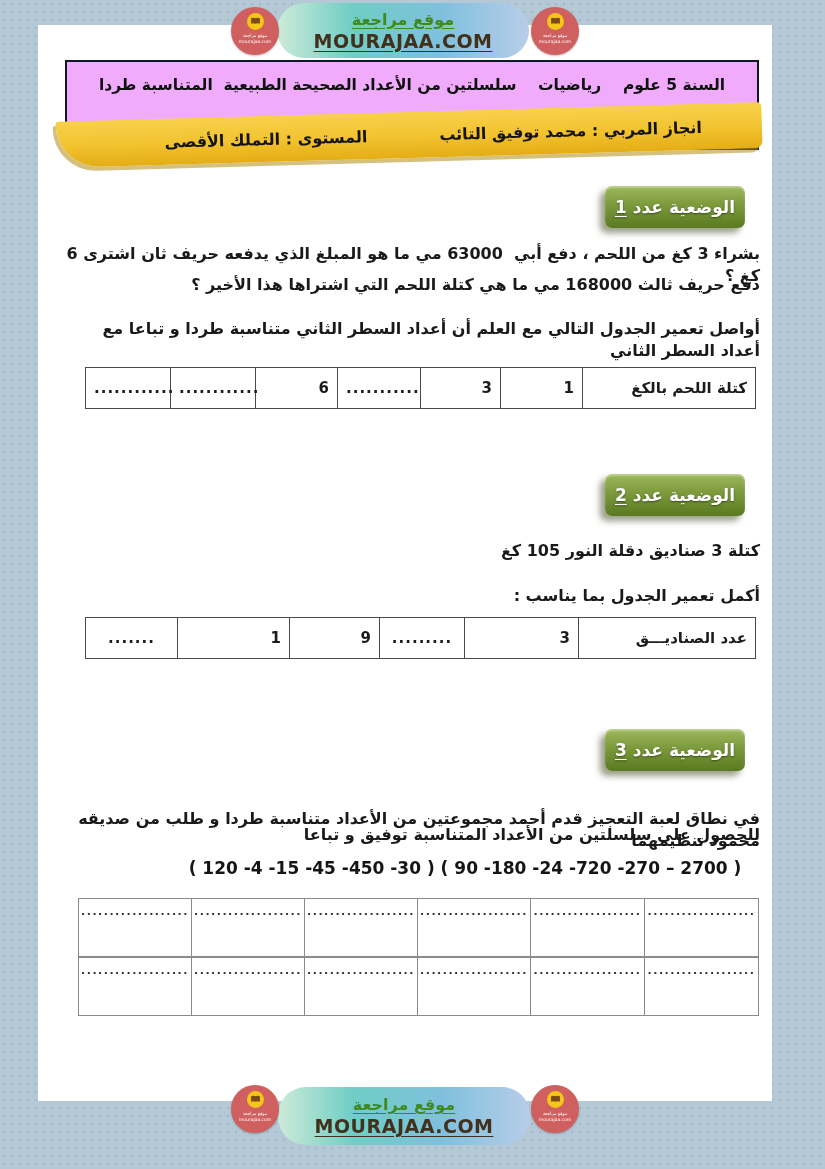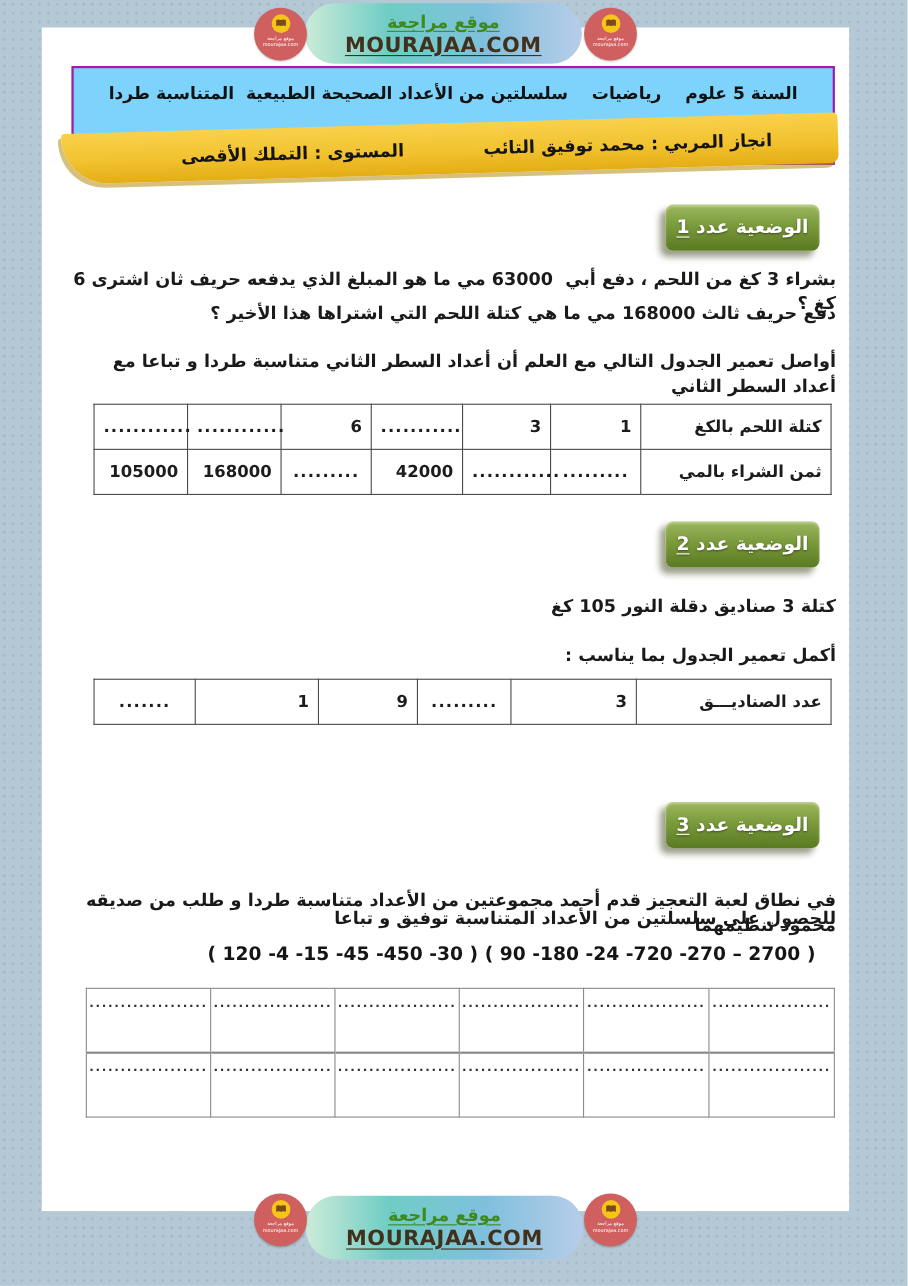--- a/index.html
+++ b/index.html
@@ -35,21 +35,21 @@
   }
   .logo-yellow{
     margin-top:6px;width:17px;height:17px;border-radius:50%;background:#f5c518;
     display:flex;align-items:center;justify-content:center;
   }
   .logo-txt{color:#ffffff;font-size:4.5px;line-height:5.5px;text-align:center;margin-top:3px;white-space:nowrap;}
 
   
   .header-box{
     position:absolute;left:65px;top:60px;width:694px;height:90px;
-    background:#7dd3fc;border:2px solid #a21caf;box-sizing:border-box;z-index:1;
+    background:#f0abfc;border:2px solid #0f172a;box-sizing:border-box;z-index:1;
   }
   .header-line1{
     direction:rtl;text-align:center;color:#111;
     font-weight:bold;font-size:15.5px;margin-top:14px;padding:0 10px;
   }
   .gold-ribbon{
     position:absolute;left:56px;top:112px;width:706px;height:46px;z-index:2;
     background:linear-gradient(180deg,#f8d14c 0%,#f2c22f 55%,#e4ad15 100%);
     transform:rotate(-1.6deg);
     border-radius:6px 8px 14px 80px;
@@ -163,29 +163,20 @@
   <tbody>
       <tr>
     <td class="dots">............</td>
     <td class="dots">............</td>
     <td class="num">6</td>
     <td class="dots">...........</td>
     <td class="num">3</td>
     <td class="num">1</td>
     <td class="rowhead">كتلة اللحم بالكغ</td>
   </tr>
-  <tr>
-    <td class="num">105000</td>
-    <td class="num">168000</td>
-    <td class="dots">.........</td>
-    <td class="num">42000</td>
-    <td class="dots">............</td>
-    <td class="dots">.........</td>
-    <td class="rowhead">ثمن الشراء بالمي</td>
-  </tr>
 </tbody>
   </table>
 
 <div class="green-ribbon" style="top:474px;">
   <span>الوضعية عدد</span>
   <span class="num">2</span>
 </div>
 <div class="para" style="top:540px;">كتلة 3 صناديق دقلة النور 105 كغ</div>
 <div class="para" style="top:585px;">أكمل تعمير الجدول بما يناسب :</div>
 

